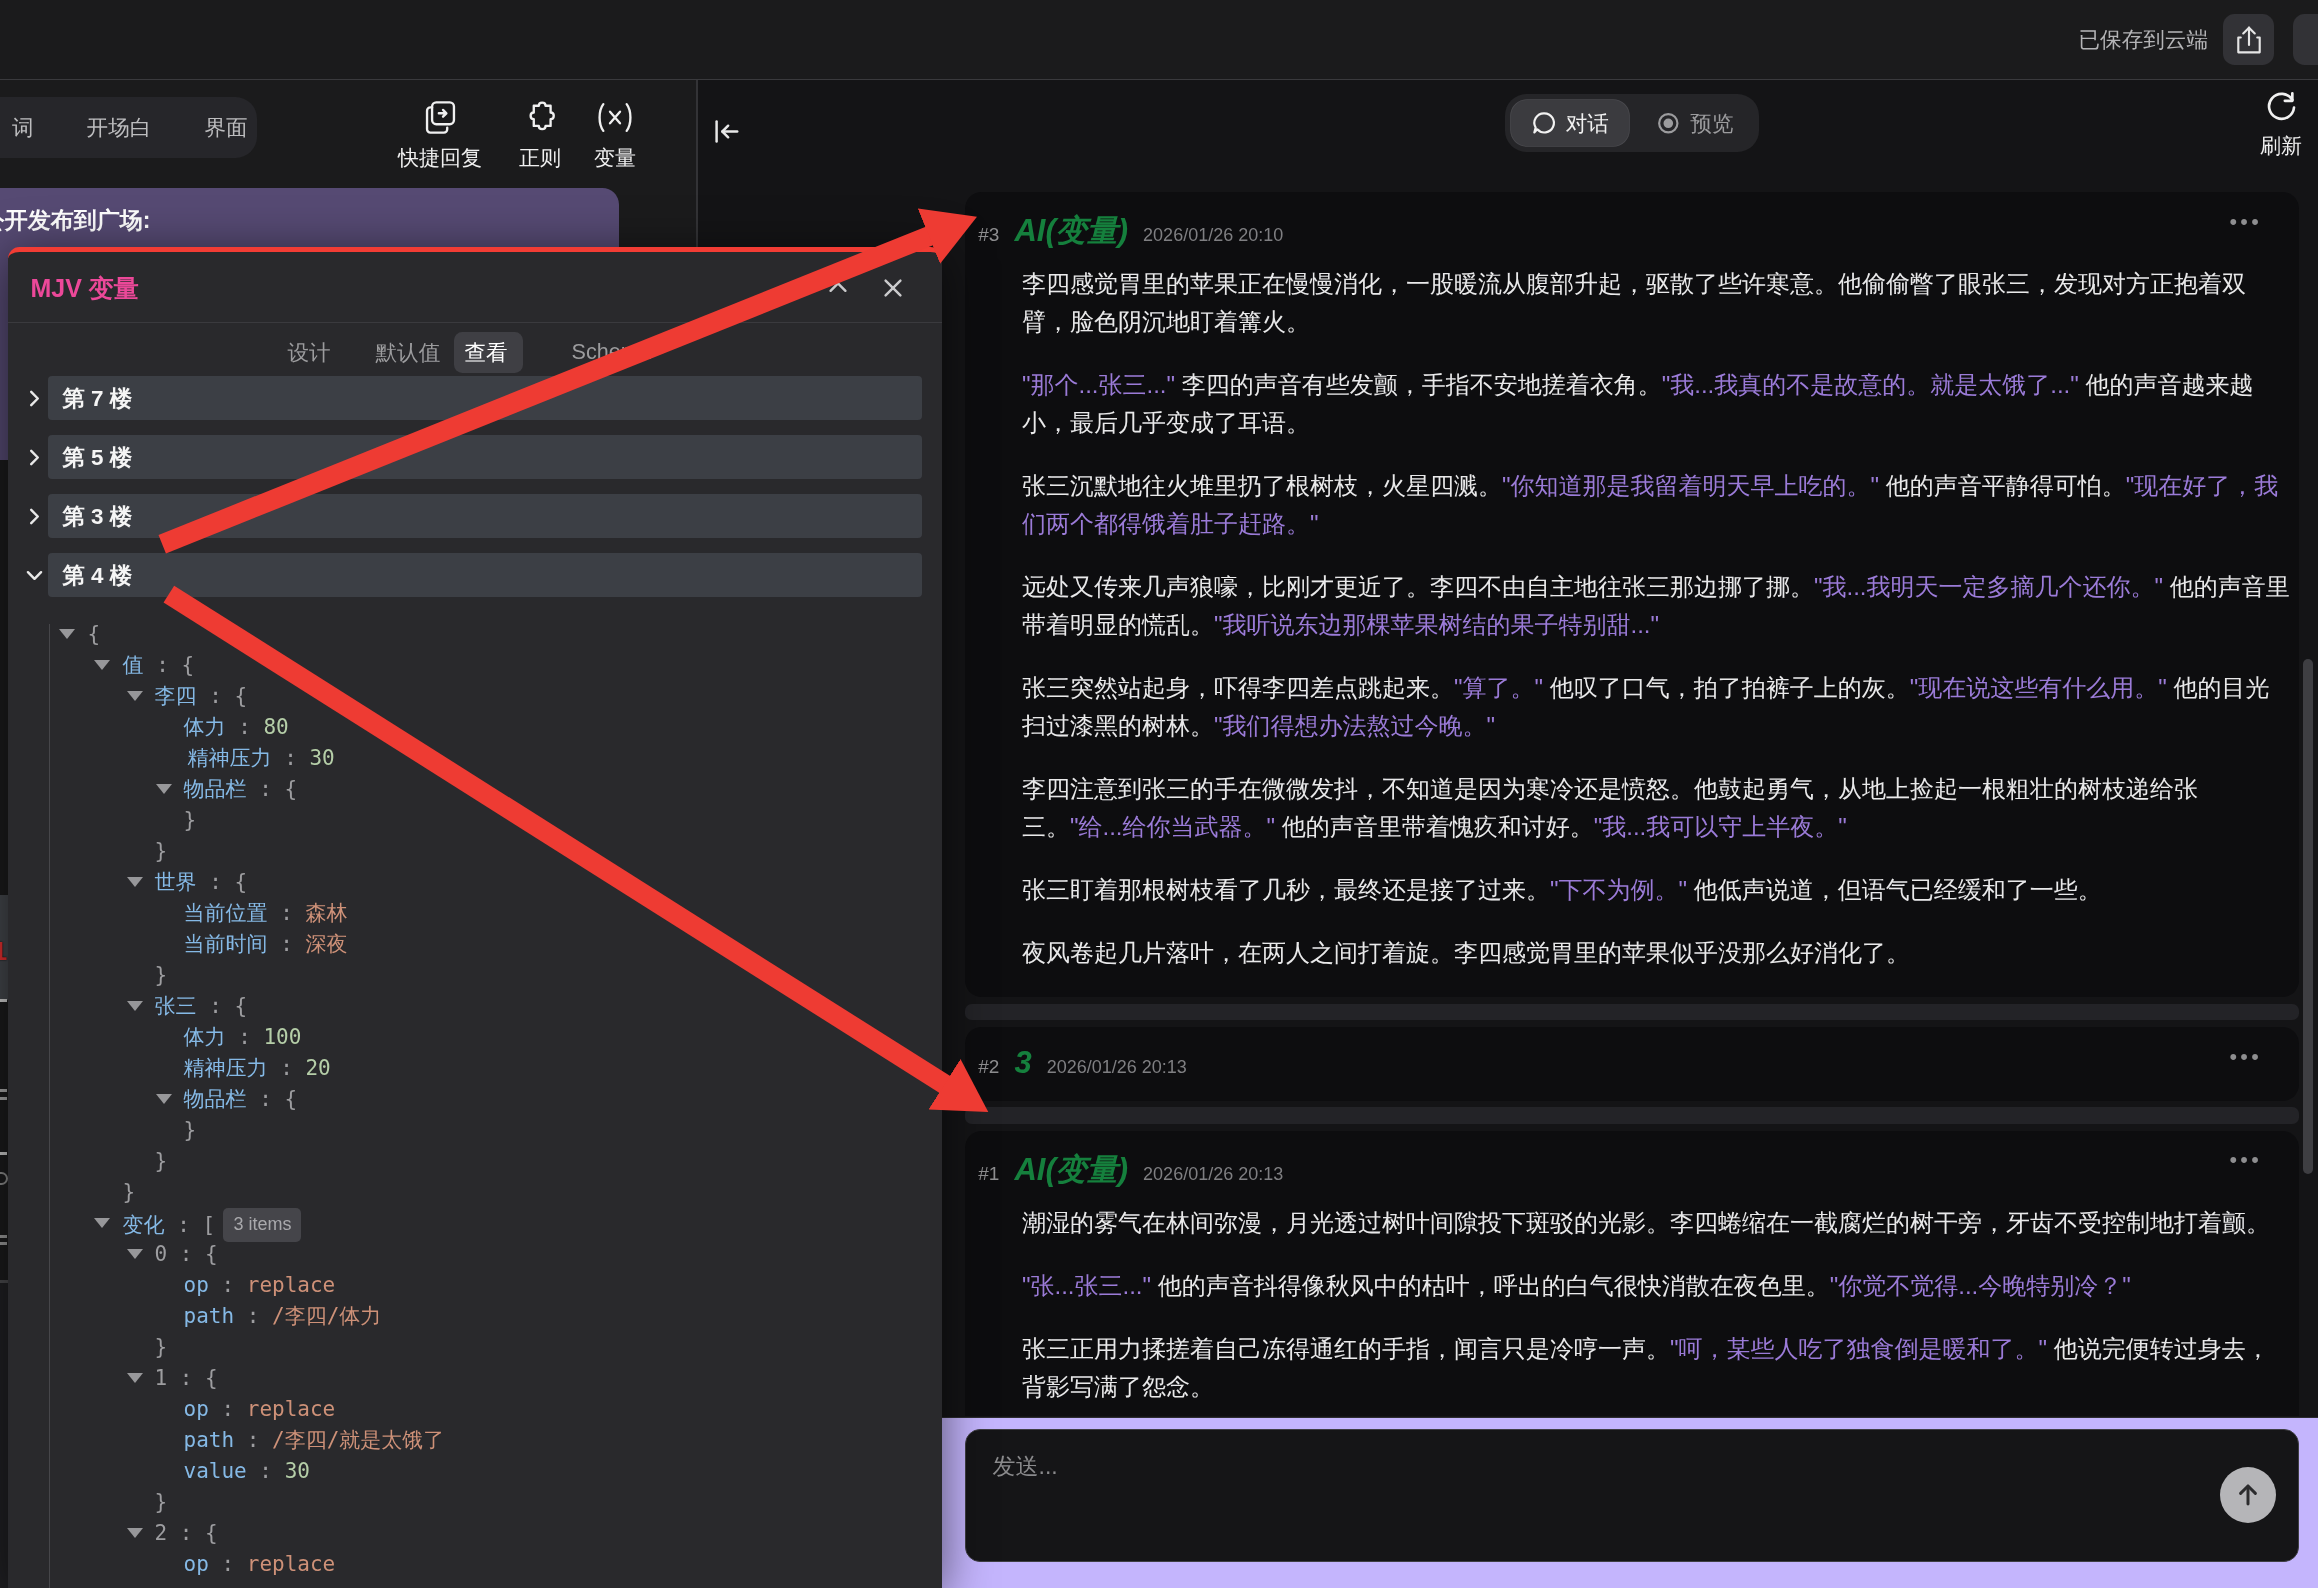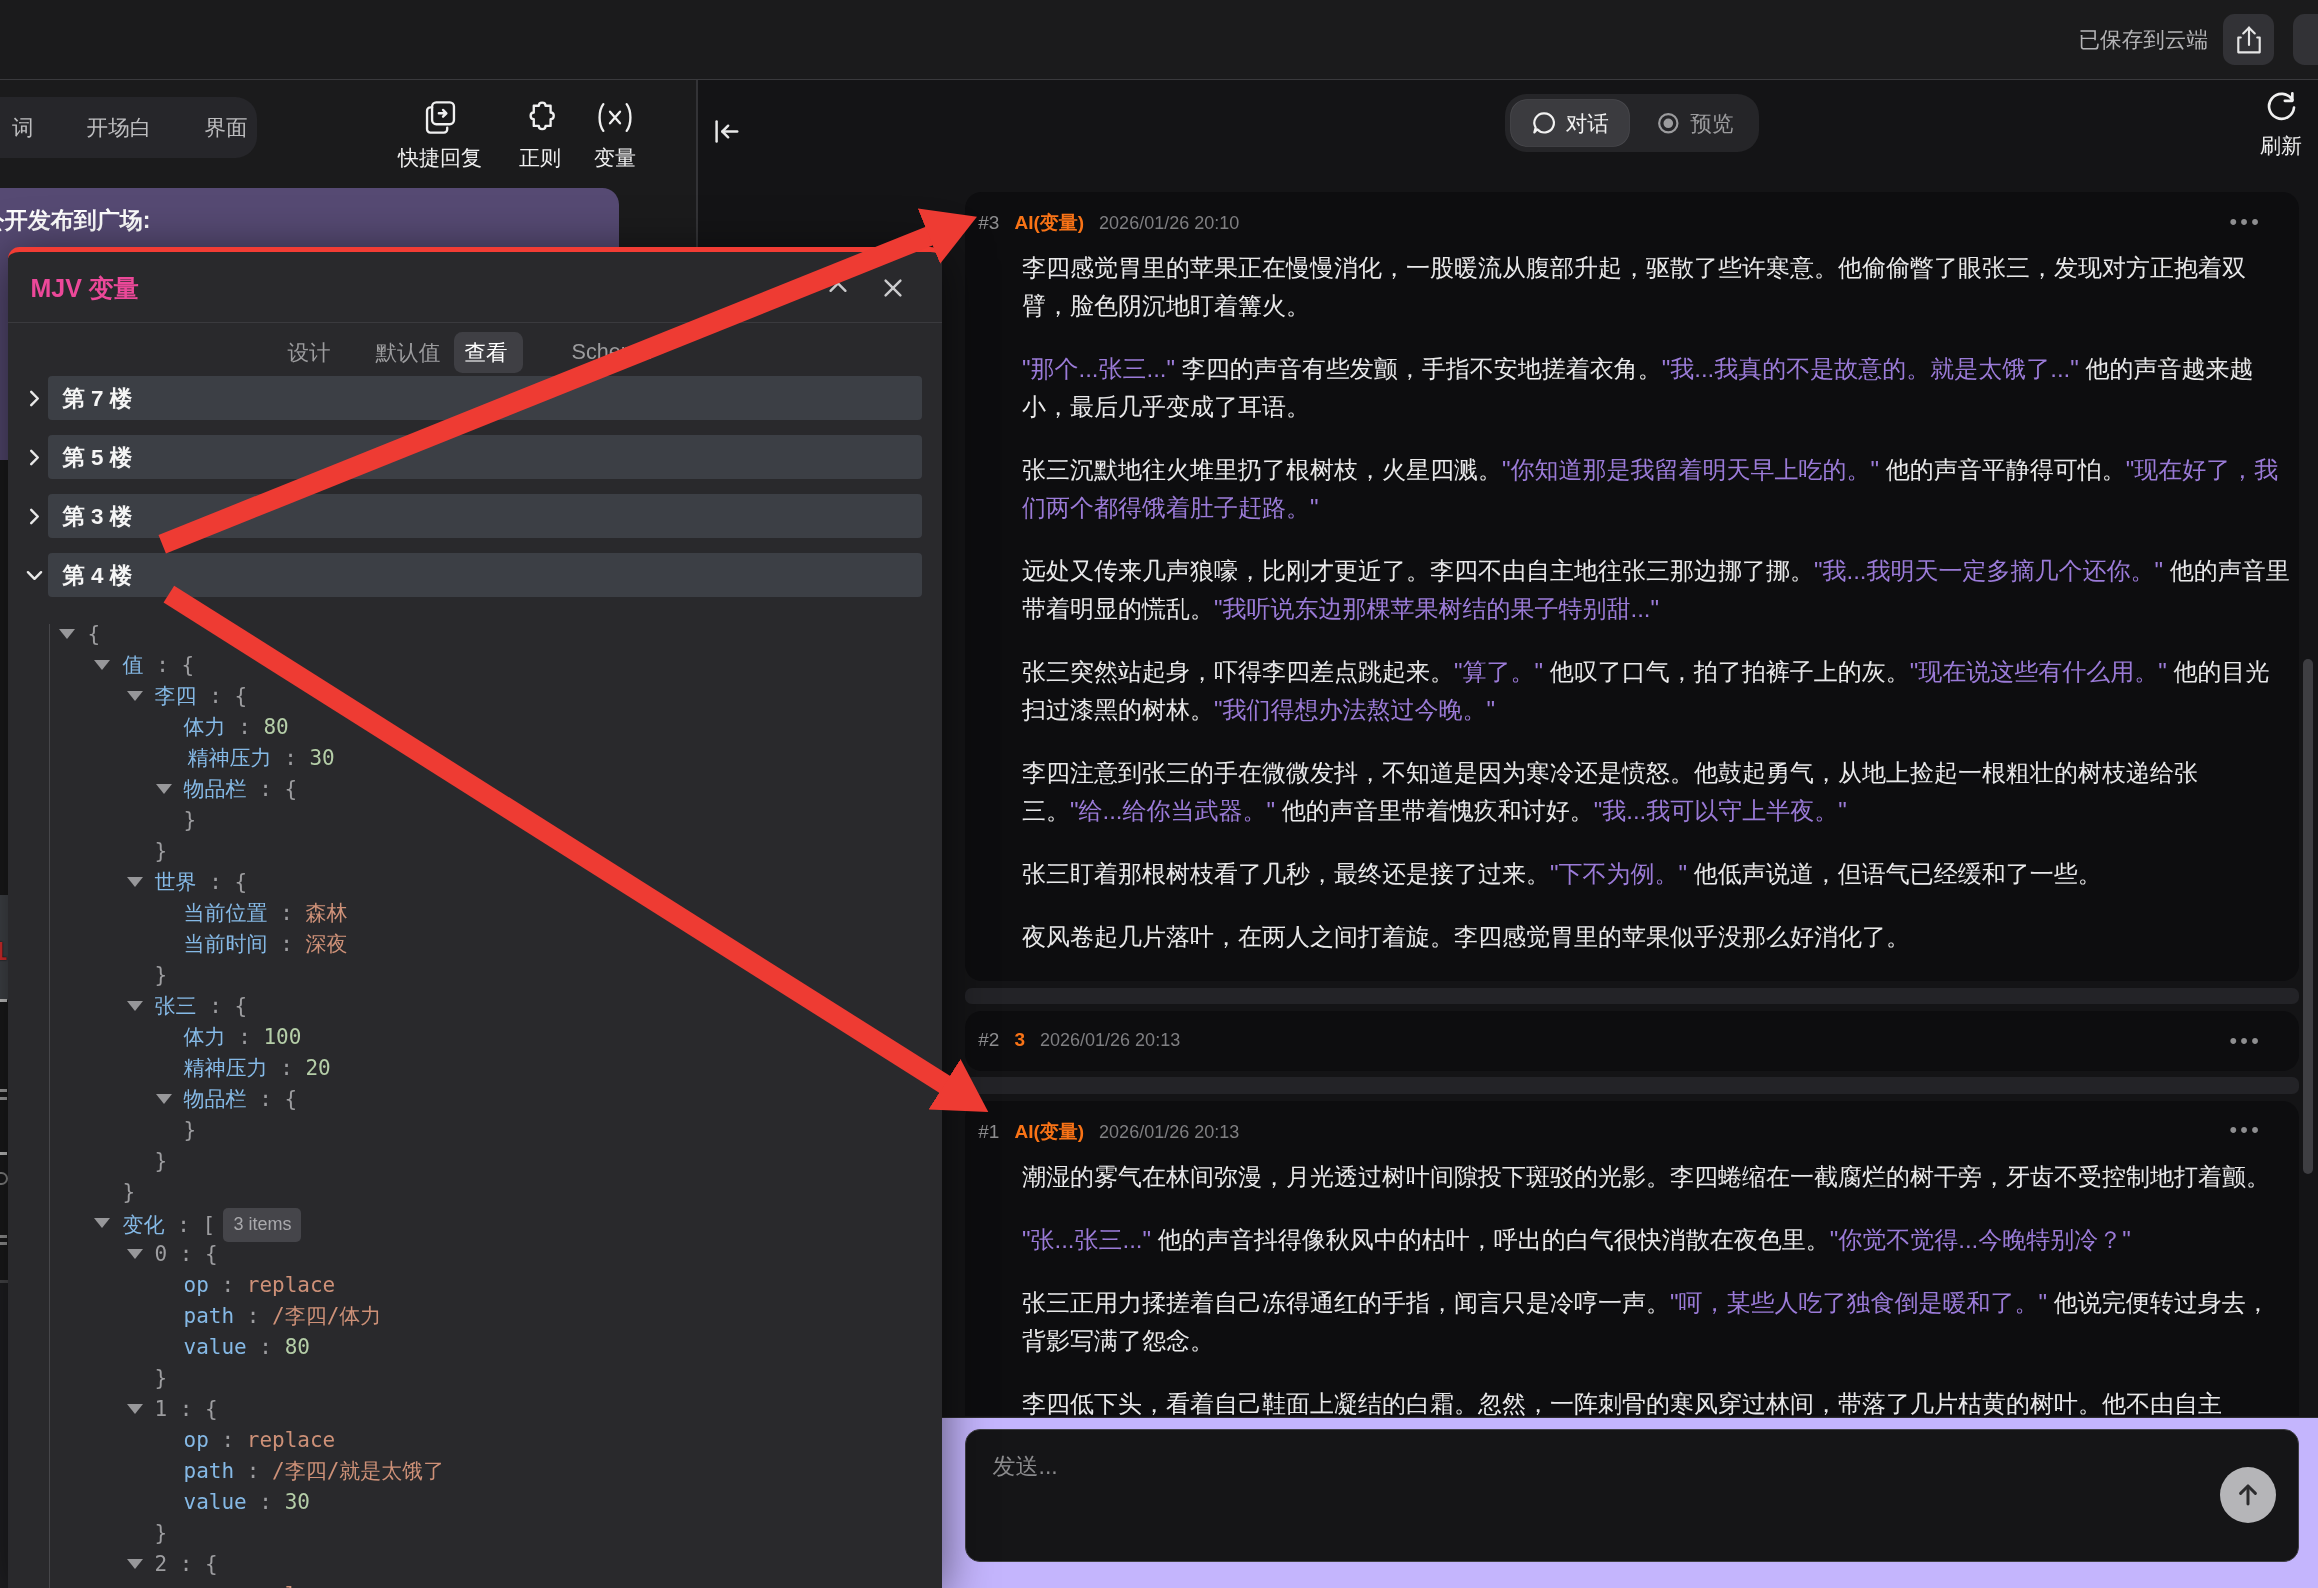--- a/index.html
+++ b/index.html
@@ -45,21 +45,21 @@
   .toggle-chip.active { background:#3b3b3f; color:#f2f2f2; box-shadow:0 0 0 0.8px #4a4a4e; }
   .refresh-btn { position:absolute; left:1550px; top:10px; width:66px; display:flex;
     flex-direction:column; align-items:center; gap:6.6px; }
   .refresh-label { font-size:21px; color:#f0f0f0; white-space:nowrap; }
 
   .messages { position:absolute; left:267px; top:112px; width:1334px; height:1224px;
     overflow:hidden; }
   .msg-block { background:#0d0d0f; border-radius:16.6px; position:relative; padding-bottom:21.6px; }
   .msg-header { display:flex; align-items:baseline; gap:15px; padding:18px 75px 8.3px 13.3px; }
   .msg-idx { font-size:19px; color:#8e8e90; }
-  .msg-author { font-size:19px; font-weight:bold; color:#f97316; }
+  .msg-author { font-size:31px; font-weight:bold; color:#15803d;font-style:italic; }
   .msg-time { font-size:18px; color:#7f7f82; }
   .msg-more { position:absolute; right:37px; top:16.6px; font-size:21.6px; color:#8e8e90;
     letter-spacing:3.3px; }
   .msg-body { padding:5px 6.6px 0 57px; }
   .msg-body p { font-size:24px; line-height:38px; color:#e9e9ea; margin-bottom:25px;
     word-break:break-all; }
   .msg-body p:last-child { margin-bottom:3.3px; }
   .q { color:#9b7bd8; }
   .msg-divider { height:16.6px; margin:6.6px 0; background:#232327; border-radius:6.6px; }
   .chat-scrollbar { position:absolute; left:1605px; top:579px; width:10px; height:515px;
@@ -434,23 +434,20 @@
           <span class="tri" style="left: 119px;"></span>
           <span style="position: absolute; left: 147px;"><span class="ti">0</span><span class="tp"> : </span><span class="tp">{</span></span>
         </div>
         <div class="tree-line">
           <span style="position: absolute; left: 176px;"><span class="tk">op</span><span class="tp"> : </span><span class="ts">replace</span></span>
         </div>
         <div class="tree-line">
           <span style="position: absolute; left: 176px;"><span class="tk">path</span><span class="tp"> : </span><span class="ts">/李四/体力</span></span>
         </div>
         <div class="tree-line">
-          <span style="position: absolute; left: 176px;"><span class="tk">value</span><span class="tp"> : </span><span class="tn">80</span></span>
-        </div>
-        <div class="tree-line">
           <span style="position: absolute; left: 147px;"><span class="tp">}</span></span>
         </div>
         <div class="tree-line">
           <span class="tri" style="left: 119px;"></span>
           <span style="position: absolute; left: 147px;"><span class="ti">1</span><span class="tp"> : </span><span class="tp">{</span></span>
         </div>
         <div class="tree-line">
           <span style="position: absolute; left: 176px;"><span class="tk">op</span><span class="tp"> : </span><span class="ts">replace</span></span>
         </div>
         <div class="tree-line">

